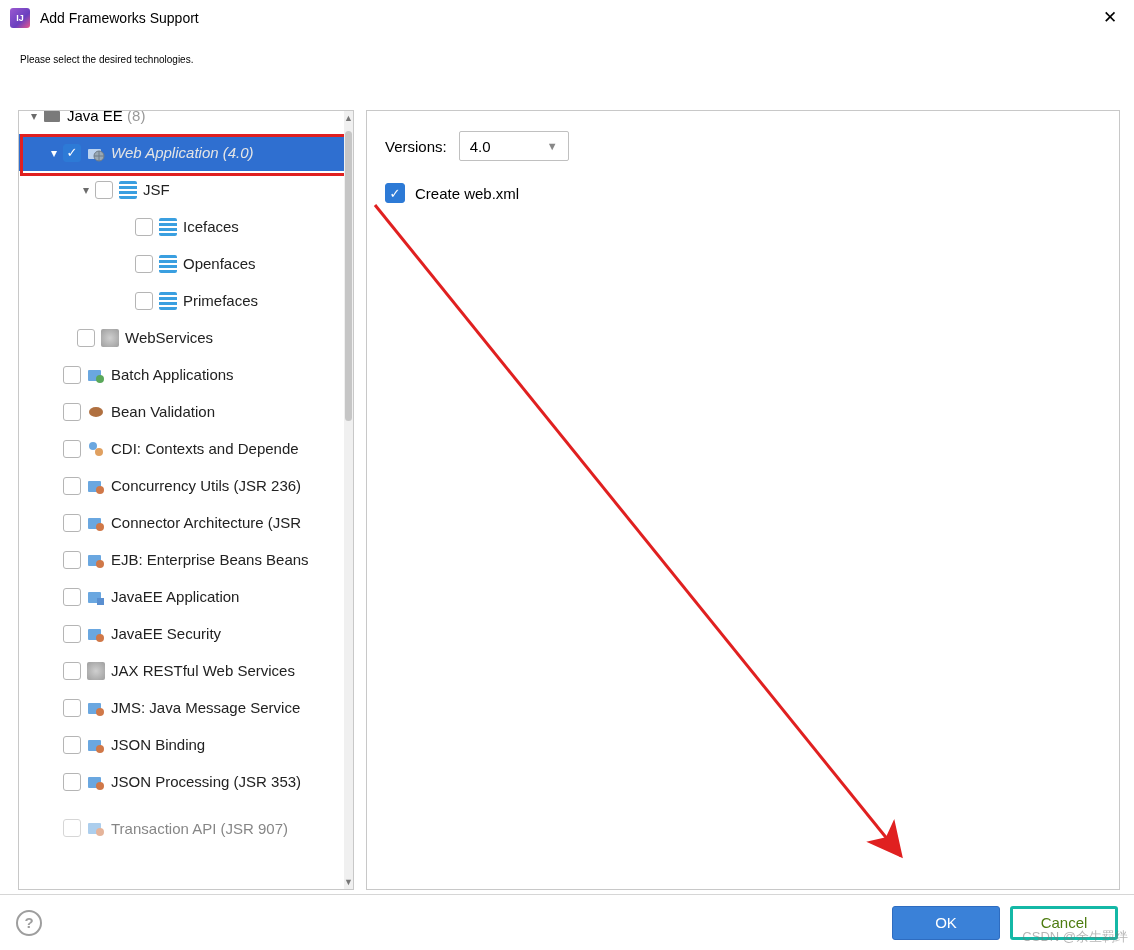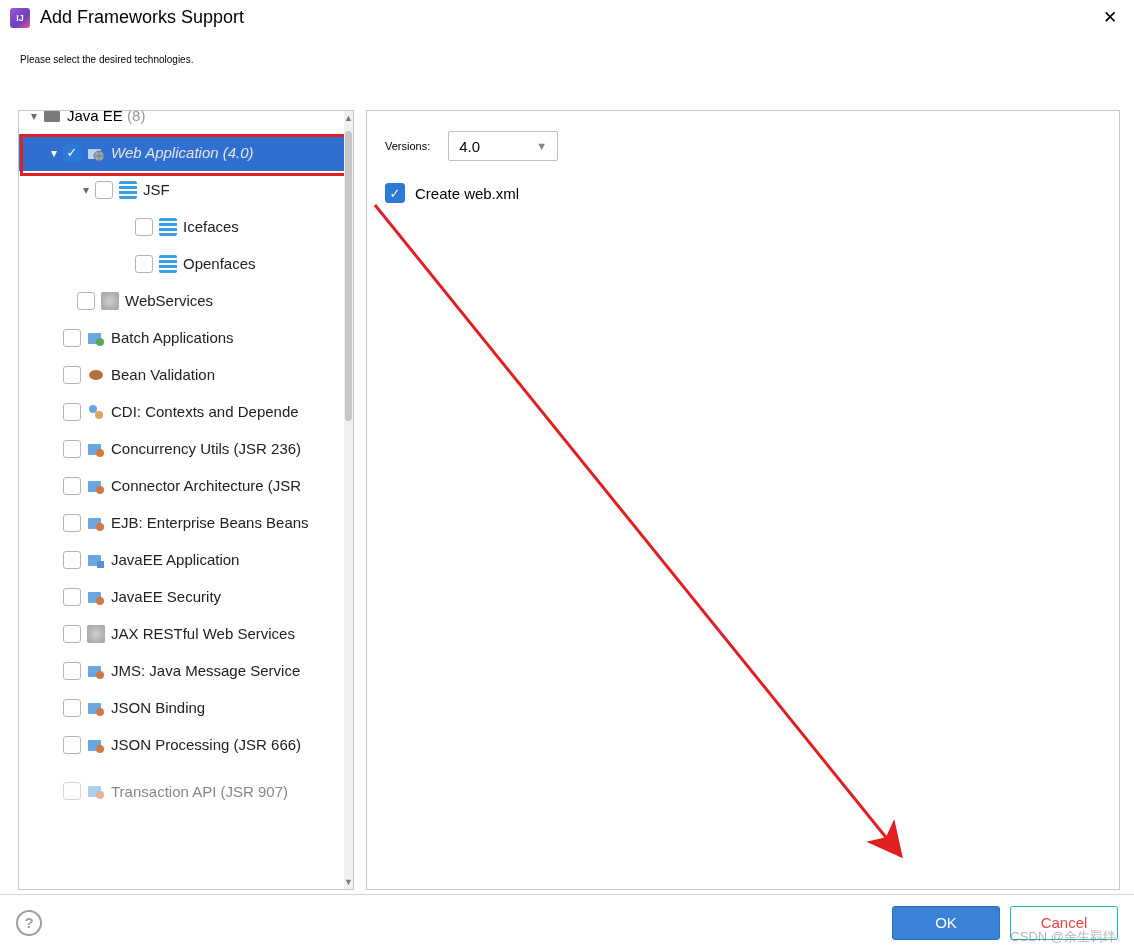--- a/index.html
+++ b/index.html
@@ -11,21 +11,21 @@
     height:36px; display:flex; align-items:center; padding:0 10px;
     border-bottom:1px solid transparent;
   }
   .titlebar .app-icon {
     width:20px; height:20px; margin-right:10px;
     background: linear-gradient(135deg,#9b59d0 0%, #6a3fbf 60%, #e9578b 100%);
     border-radius:3px; position:relative;
     display:flex; align-items:center; justify-content:center;
   }
   .titlebar .app-icon::after { content:"IJ"; color:#fff; font-size:9px; font-weight:bold; }
-  .titlebar .title { font-size:18px; }
+  .titlebar .title { font-size:14px; }
   .titlebar .close-x {
     margin-left:auto; width:28px; height:28px; display:flex; align-items:center; justify-content:center;
     font-size:17px; cursor:pointer;
   }
   .subtitle { padding:16px 20px 12px 20px; line-height:1.55em; font-size:10px; }
 
   .body-area {
     position:absolute; left:18px; right:14px; top:110px; bottom:60px;
     display:flex; gap:12px;
   }
@@ -87,21 +87,21 @@
     background:#c6c6c6;
   }
   .vscroll .arrow { font-size:9px; color:#787878; position:absolute; left:0; right:0; text-align:center;}
   .vscroll .arrow.up { top:2px; }
   .vscroll .arrow.down { bottom:2px; }
 
   .right-pane {
     flex:1; border:1px solid #c8c8c8; background:#fff; padding:20px 18px; position:relative;
   }
   .row { display:flex; align-items:center; margin-bottom:22px;}
-  .row .lbl { margin-right:18px; font-size:11px;text-align:center;}
+  .row .lbl { margin-right:12px; font-size:15px;text-align:center;}
   .dropdown {
     width:110px; height:30px; border:1px solid #c0c0c0; border-radius:2px;
     display:flex; align-items:center; justify-content:space-between;
     padding:0 10px; cursor:pointer; background:#fff;
   }
   .dropdown .caret { color:#888; font-size:11px; }
   .cbrow { display:flex; align-items:center; }
   .cbrow .cb {
     width:20px; height:20px; border-radius:3px; background:#2d7ad6; border:1px solid #2d7ad6;
     color:#fff; display:flex; align-items:center; justify-content:center; font-size:13px; margin-right:10px;
@@ -122,23 +122,23 @@
     width:26px; height:26px; border:2px solid #9e9e9e; border-radius:50%;
     color:#9e9e9e; font-weight:bold; display:flex; align-items:center; justify-content:center;
     cursor:pointer;
   }
   .spacer { flex:1; }
   .btn {
     min-width:108px; height:34px; border-radius:3px; margin-left:10px; font-size:15px;
     display:flex; align-items:center; justify-content:center; cursor:pointer;
   }
   .btn.primary { background:#3a81d8; color:#fff; border:1px solid #2e6cc0;}
-  .btn.secondary { background:#fff; border:1px solid #14b8a6; color:#ef4444;}
+  .btn.secondary { background:#fff; border:3px solid #14b8a6; color:#4d7c0f;}
   .watermark {
-    position:absolute; right:18px; bottom:4px; font-size:13px; color:rgba(120,120,120,0.55);
+    position:absolute; right:6px; bottom:4px; font-size:13px; color:rgba(120,120,120,0.55);
     pointer-events:none;
   }
   .ic-globe { background:radial-gradient(circle at 50% 50%, #cfcfcf 0%, #9e9e9e 100%); border-radius:50%; }
   .ic-stack { background: repeating-linear-gradient(0deg,#3a9fe0 0 3px,#fff 3px 5px);}
   .fic svg { width:18px; height:18px; }
 </style>
 </head>
 <body>
 
 <div class="titlebar">
@@ -193,20 +193,25 @@
         <div class="tree-row l3">
           <span class="cb"></span>
           <span class="fic ic-stack"></span>
           <span class="label">Icefaces</span>
         </div>
         <div class="tree-row l3">
           <span class="cb"></span>
           <span class="fic ic-stack"></span>
           <span class="label">Openfaces</span>
         </div>
+        <div class="tree-row l3">
+          <span class="cb"></span>
+          <span class="fic ic-stack"></span>
+          <span class="label">Primefaces</span>
+        </div>
 
         <div class="tree-row l2">
           <span class="cb"></span>
           <span class="fic ic-globe"></span>
           <span class="label">WebServices</span>
         </div>
 
         <div class="tree-row l1">
           <span class="exp" style="visibility:hidden;">▾</span>
           <span class="cb"></span>
@@ -324,21 +329,21 @@
         </div>
         <div class="tree-row l1">
           <span class="exp" style="visibility:hidden;">▾</span>
           <span class="cb"></span>
           <span class="fic">
               <svg viewBox="0 0 18 18">
                 <rect x="1" y="4" width="13" height="11" rx="1" fill="#6aa7e0"></rect>
                 <circle cx="13" cy="13" r="4" fill="#d07848"></circle>
               </svg>
             </span>
-          <span class="label">JSON Processing (JSR 666)</span>
+          <span class="label">JSON Processing (JSR 353)</span>
         </div>
         <div class="tree-row l1" style="opacity:.55;align-items:flex-end;">
           <span class="exp" style="visibility:hidden;">▾</span>
           <span class="cb"></span>
           <span class="fic">
               <svg viewBox="0 0 18 18">
                 <rect x="1" y="4" width="13" height="11" rx="1" fill="#6aa7e0"></rect>
                 <circle cx="13" cy="13" r="4" fill="#d07848"></circle>
               </svg>
             </span>

